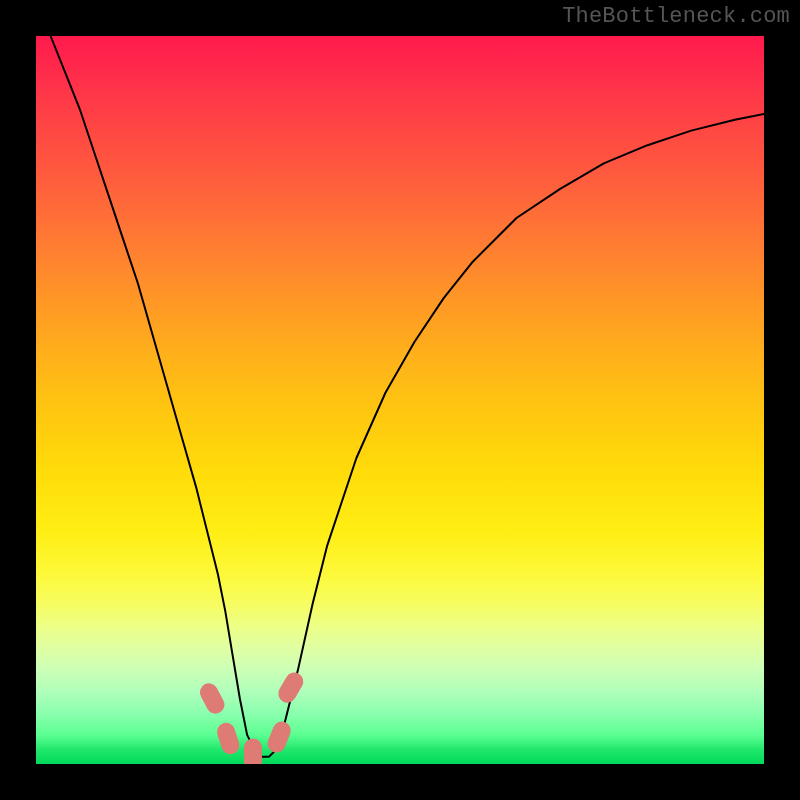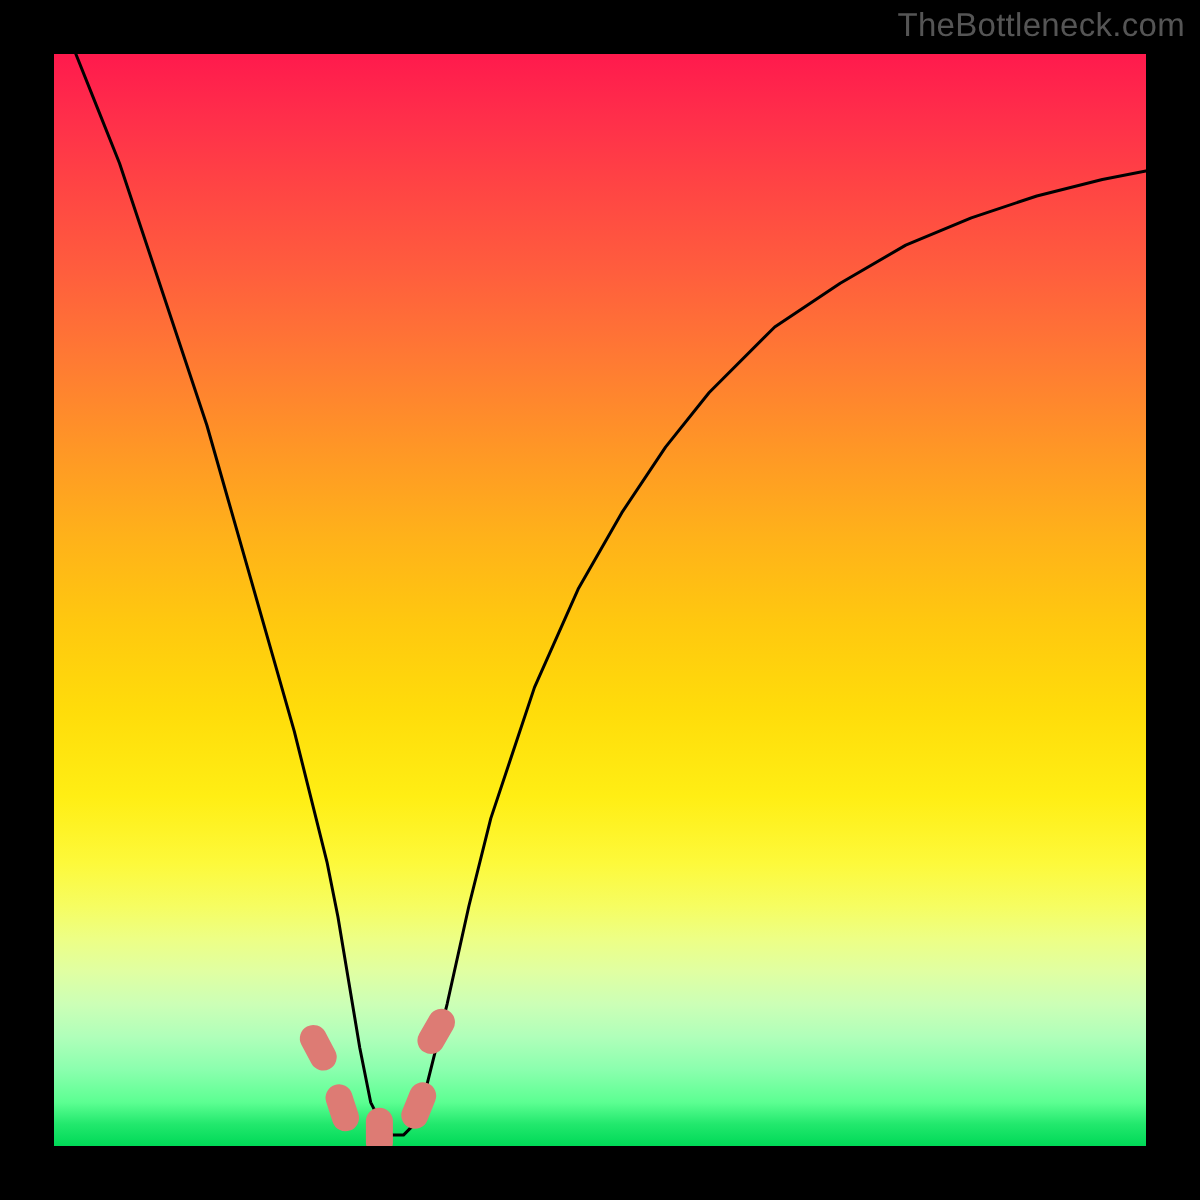--- a/index.html
+++ b/index.html
@@ -55,21 +55,21 @@
     );
   }
   .watermark {
     position: absolute;
     top: 4px;
     right: 10px;
     color: #555;
     font-size: 22px;
     letter-spacing: 0.2px;
     font-weight: 500;
-    font-family: Liberation Sans, sans-serif;
+    font-family: Liberation Mono, monospace;
   }
   svg.curve {
     position: absolute;
     inset: 0;
   }
 </style>
 </head>
 <body>
 
 <div class="frame">

